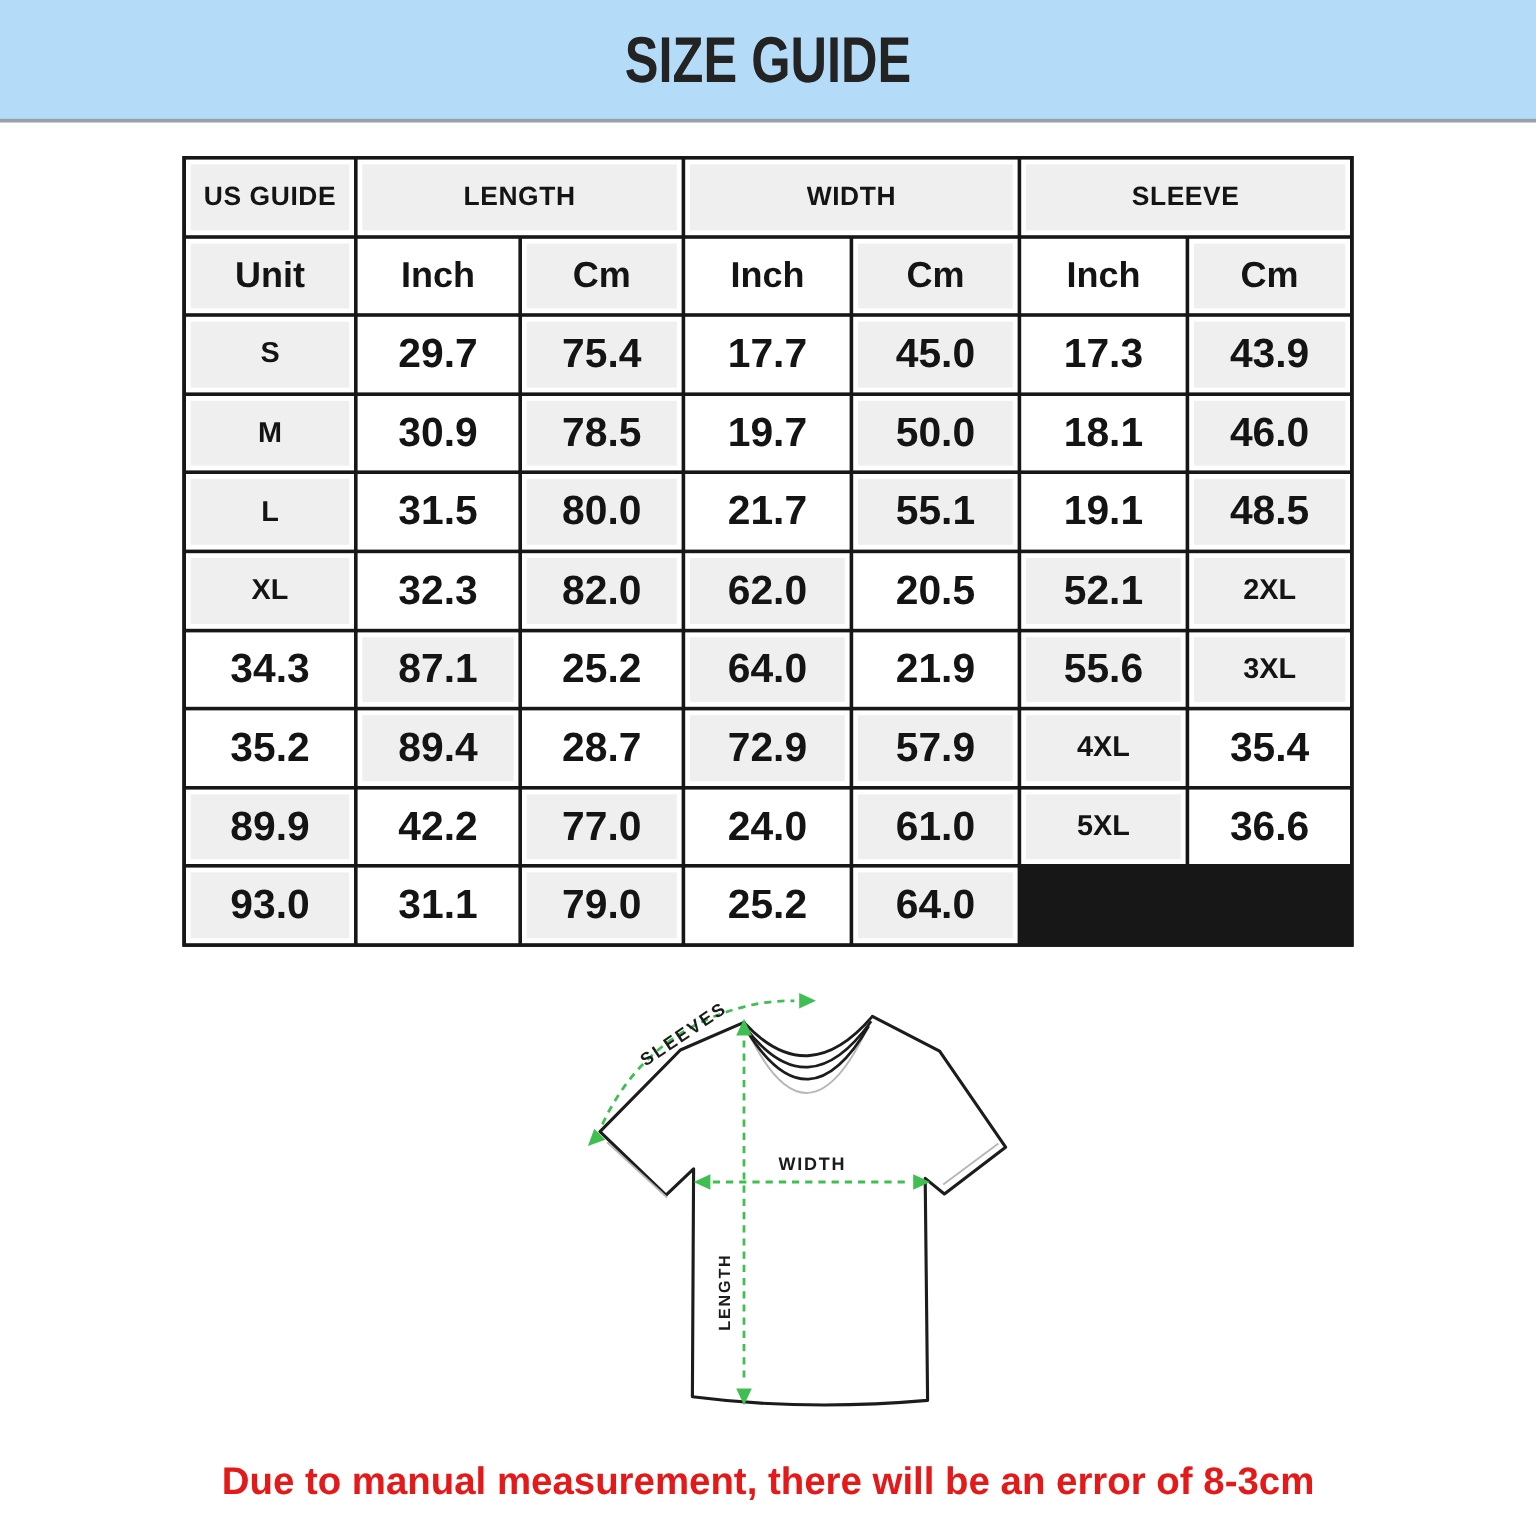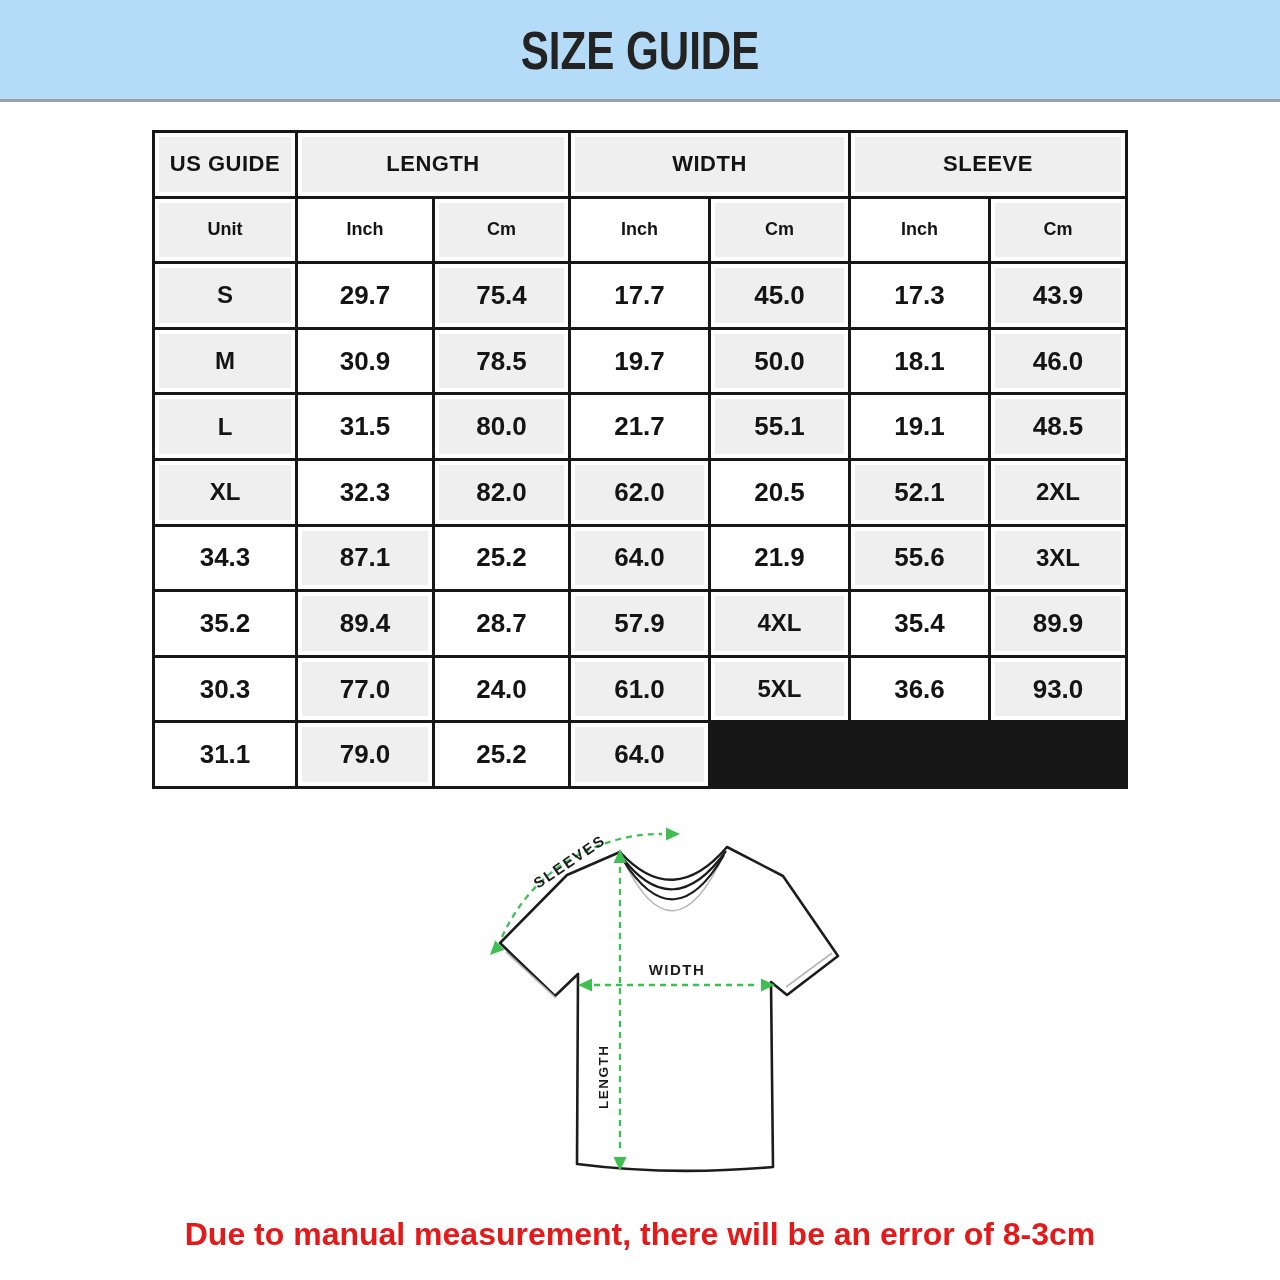--- a/index.html
+++ b/index.html
@@ -45,23 +45,23 @@
     display: flex; align-items: center; justify-content: center;
   }
   .cell.gray::before {
     content: "";
     position: absolute; inset: 4px;
     background: #efeff0;
   }
   .cell > span { position: relative; z-index: 1; color: #141414; }
   .span2 { grid-column: span 2; }
   .ghead > span { font-weight: bold; font-size: 22px; letter-spacing: 0.5px; }
-  .unit  > span { font-weight: bold; font-size: 18px; }
+  .unit  > span { font-weight: bold; font-size: 30px; }
   .sizec > span { font-weight: bold; font-size: 24px; }
-  .num   > span { font-weight: bold; font-size: 26px; }
+  .num   > span { font-weight: bold; font-size: 34px; }
 
   
   .diagram {
     position: absolute; left: 470px; top: 815px;
     width: 400px; height: 390px;
   }
 
   
   .footnote {
     position: absolute; left: 0; right: 0; top: 1216px;
@@ -229,34 +229,37 @@
   <div class="cell num">
       <span>35.2</span>
     </div>
   <div class="cell gray num">
       <span>89.4</span>
     </div>
   <div class="cell num">
       <span>28.7</span>
     </div>
   <div class="cell gray num">
+      <span>72.9</span>
+    </div>
+  <div class="cell gray num">
       <span>57.9</span>
     </div>
 
   <div class="cell gray sizec">
       <span>4XL</span>
     </div>
   <div class="cell num">
       <span>35.4</span>
     </div>
   <div class="cell gray num">
       <span>89.9</span>
     </div>
   <div class="cell num">
-      <span>30.3</span>
+      <span>42.2</span>
     </div>
   <div class="cell gray num">
       <span>77.0</span>
     </div>
   <div class="cell num">
       <span>24.0</span>
     </div>
   <div class="cell gray num">
       <span>61.0</span>
     </div>

